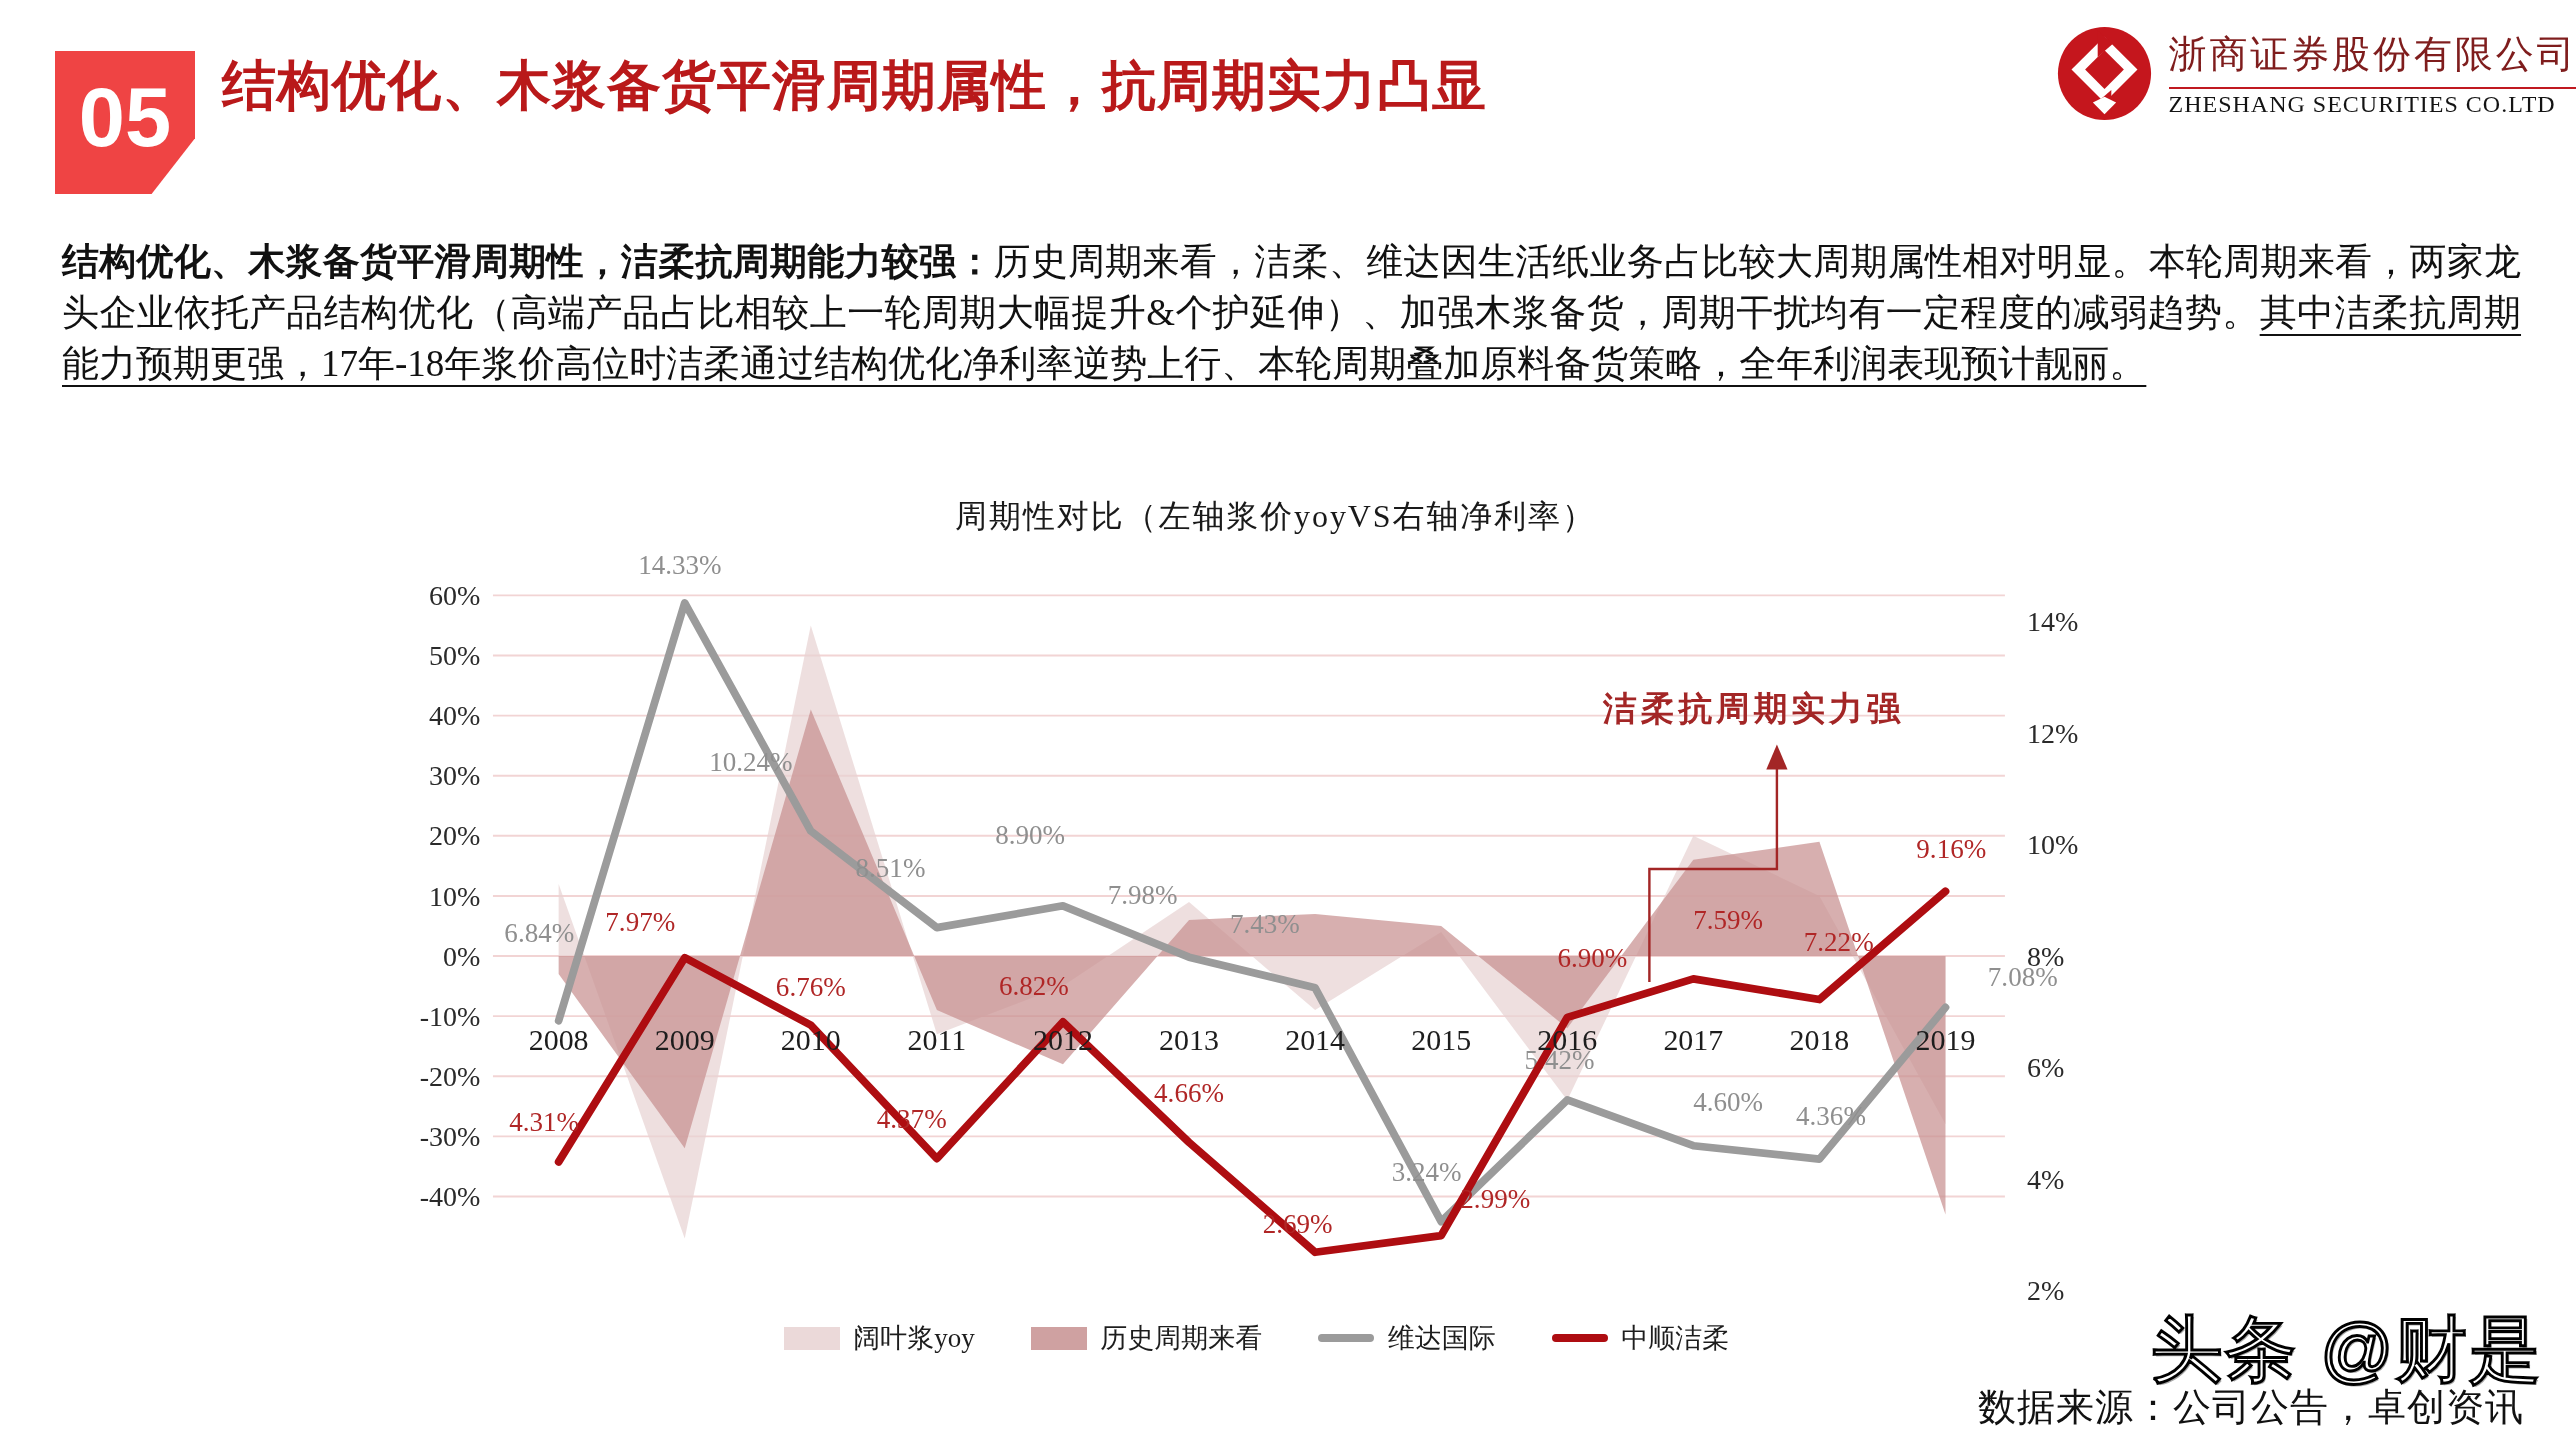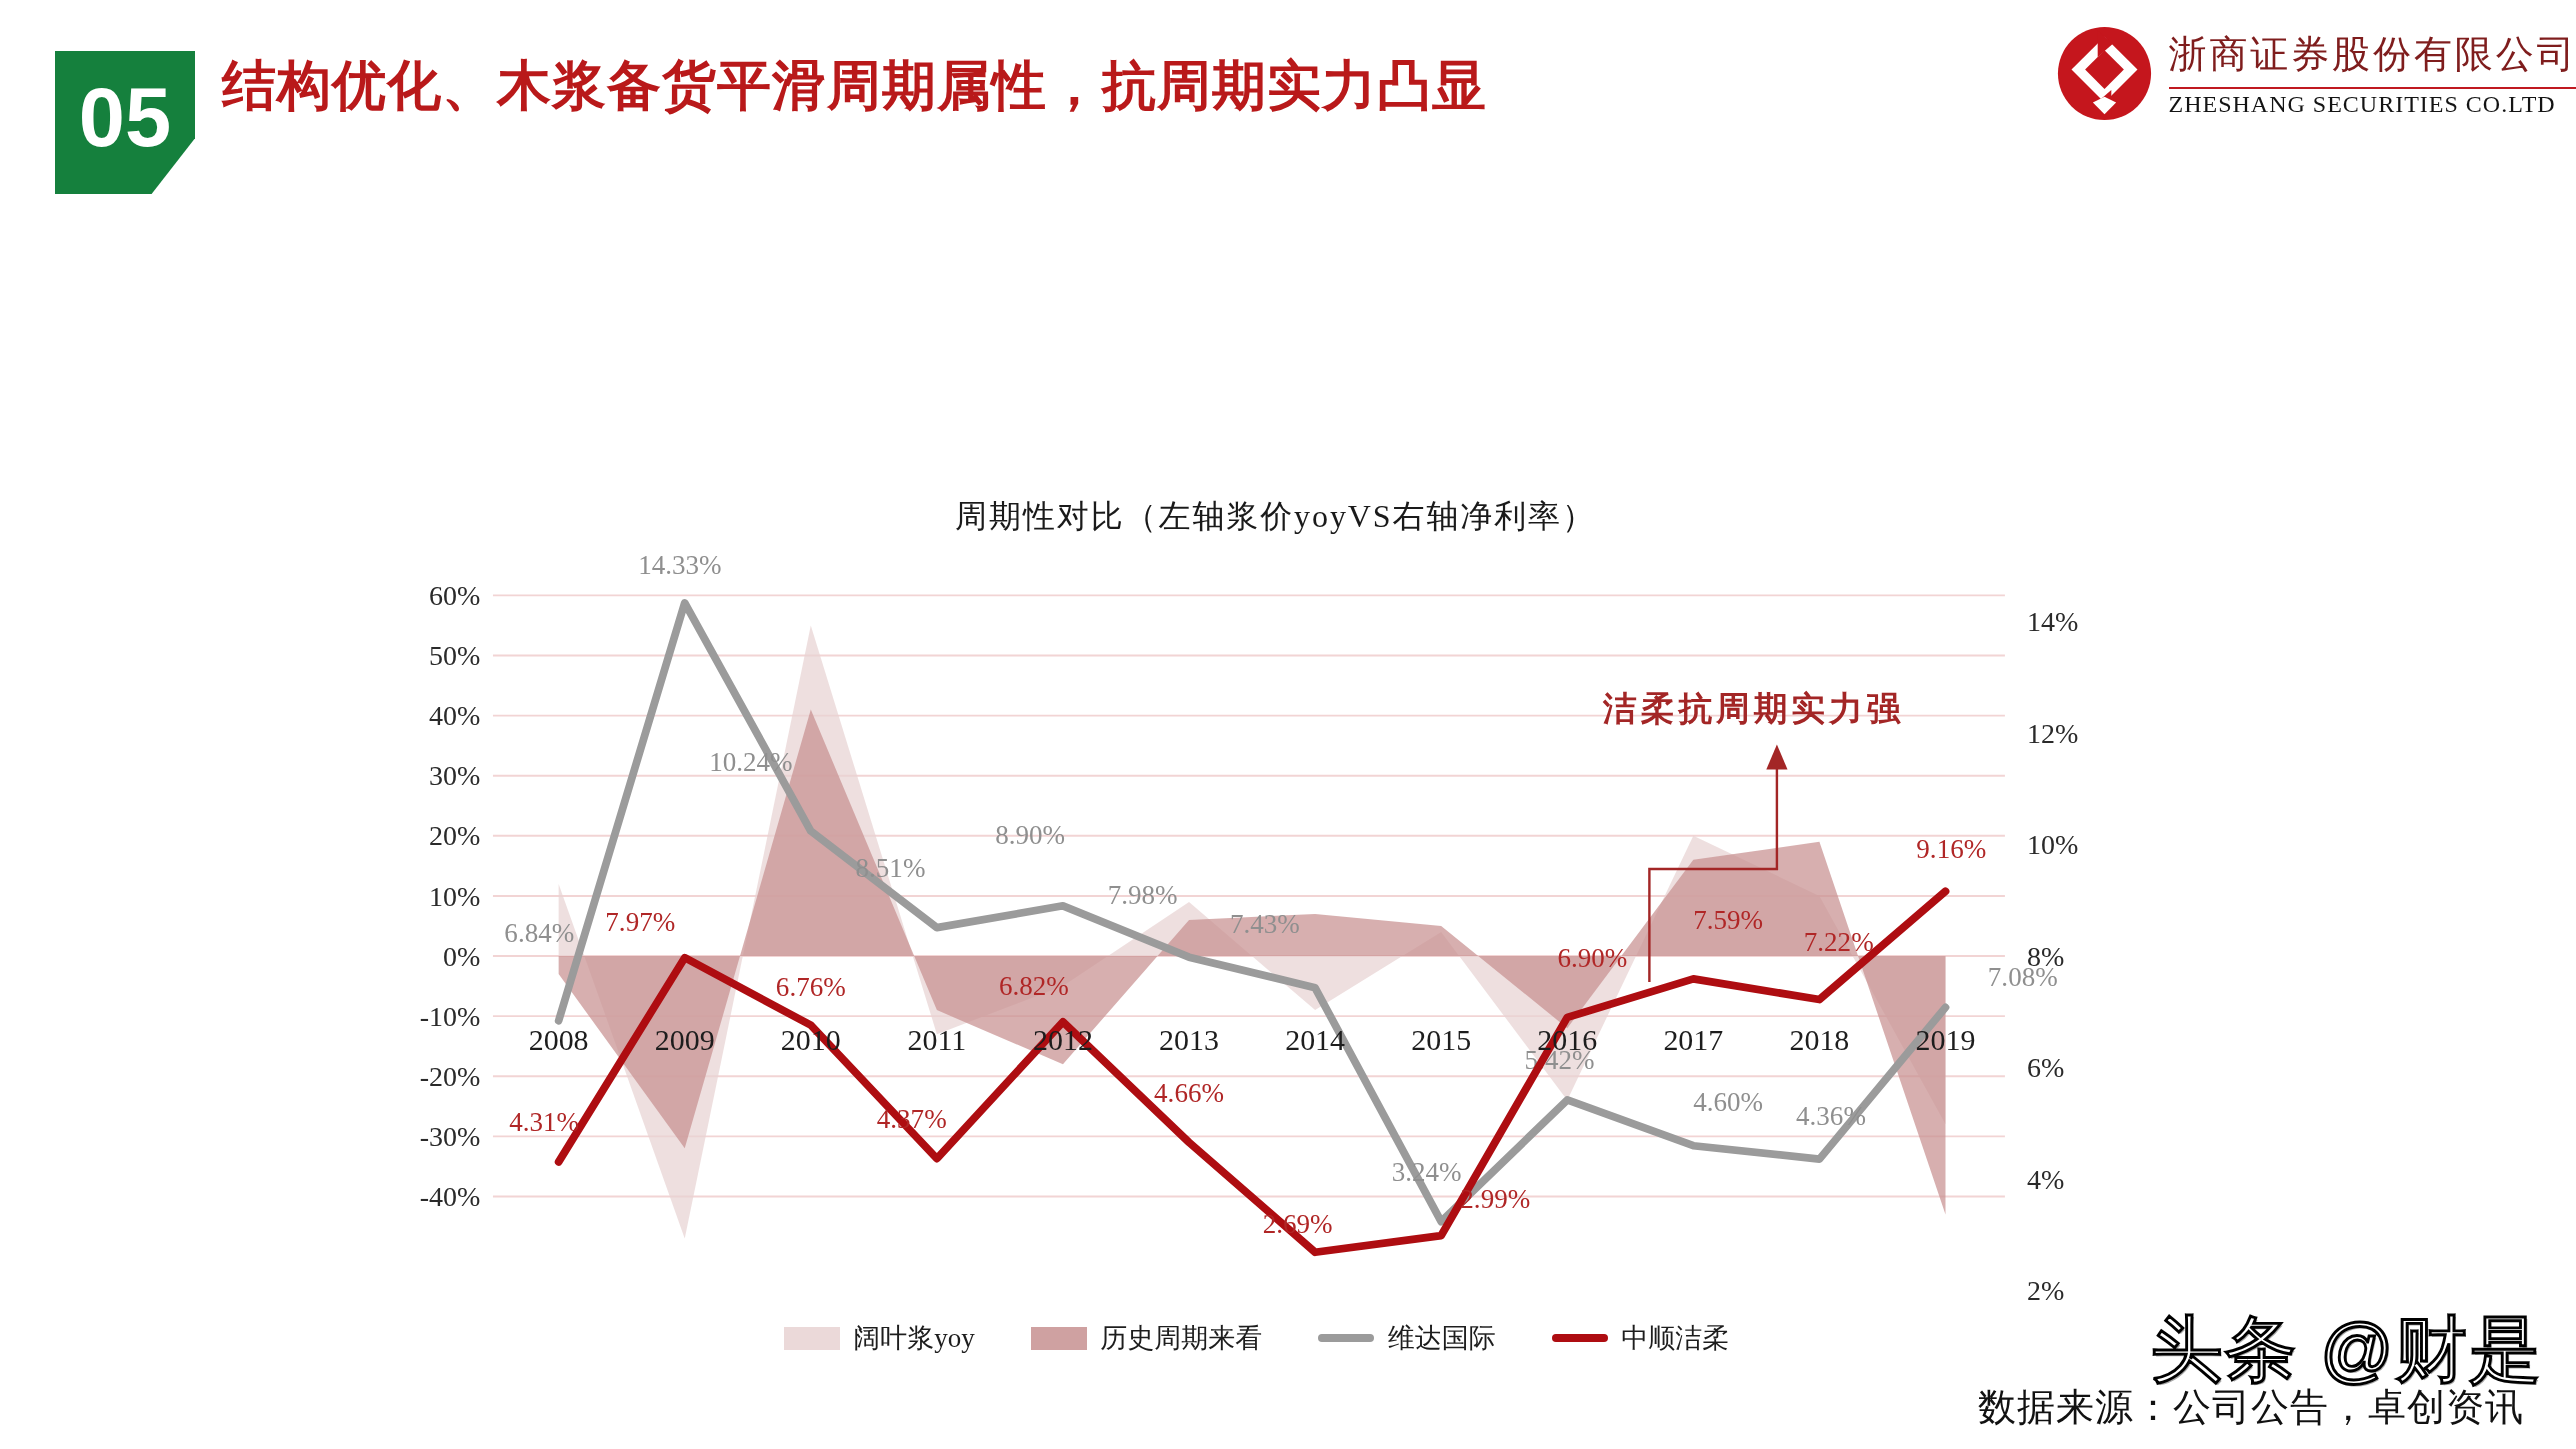--- a/index.html
+++ b/index.html
@@ -2,21 +2,21 @@
 <html><head>
 <meta charset="utf-8">
 <style>
   * { margin:0; padding:0; box-sizing:border-box; }
   html,body { width:2576px; height:1449px; background:#fff; overflow:hidden;
               font-family:"Liberation Serif", serif; }
   #page { position:relative; width:2576px; height:1449px; background:#fff; }
 
   
   .section-box { position:absolute; left:55px; top:51px; width:140px; height:143px;
-      background:#15803d; clip-path:polygon(0 0,100% 0,100% 61%,69% 100%,0 100%);
+      background:#ef4444; clip-path:polygon(0 0,100% 0,100% 61%,69% 100%,0 100%);
       color:#fff; font-family:"Liberation Sans", sans-serif; font-weight:800;
       font-size:83px; text-align:center; line-height:133px; }
   .main-title { position:absolute; left:222px; top:27px; width:1817px; height:116px;
       line-height:116px; font-family:"Liberation Sans", sans-serif; font-weight:800;
       font-size:54px; color:#b9191a; letter-spacing:1px; white-space:nowrap; }
 
   .logo { position:absolute; left:2056px; top:25px; display:flex; align-items:center; gap:15.5px; }
   .logo-text { display:flex; flex-direction:column; }
   .logo-cn { font-size:38px; color:#7f1d1d; letter-spacing:2.9px; white-space:nowrap;
       padding-bottom:6.8px; border-bottom:2.9px solid #c01920; }
@@ -65,20 +65,23 @@
       <path d="M43 6 L59 19 L43 33 Z" fill="#c5161d"></path>
       <path d="M57 94 L41 81 L57 67 Z" fill="#c5161d"></path>
       <path d="M38 80 L50 92 L62 80 L50 74 Z" fill="#ffffff"></path>
     </svg>
     <div class="logo-text">
       <div class="logo-cn">浙商证券股份有限公司</div>
       <div class="logo-en">ZHESHANG SECURITIES CO.LTD</div>
     </div>
   </div>
 
+  <div class="body-text">
+    <span class="lead">结构优化、木浆备货平滑周期性，洁柔抗周期能力较强：</span><span>历史周期来看，洁柔、维达因生活纸业务占比较大周期属性相对明显。本轮周期来看，两家龙头企业依托产品结构优化（高端产品占比相较上一轮周期大幅提升&amp;个护延伸）、加强木浆备货，周期干扰均有一定程度的减弱趋势。</span><span class="ul">其中洁柔抗周期能力预期更强，17年-18年浆价高位时洁柔通过结构优化净利率逆势上行、本轮周期叠加原料备货策略，全年利润表现预计靓丽。</span>
+  </div>
 
   <div class="chart-title">周期性对比（左轴浆价yoyVS右轴净利率）</div>
   <svg id="chart-svg" width="1739" height="783" viewBox="420 570 1800 810">
       <line x1="510" y1="615.698" x2="2075" y2="615.698" stroke="#f2d4d4" stroke-width="2"></line>
       <line x1="510" y1="677.915" x2="2075" y2="677.915" stroke="#f2d4d4" stroke-width="2"></line>
       <line x1="510" y1="740.1320000000001" x2="2075" y2="740.1320000000001" stroke="#f2d4d4" stroke-width="2"></line>
       <line x1="510" y1="802.3489999999999" x2="2075" y2="802.3489999999999" stroke="#f2d4d4" stroke-width="2"></line>
       <line x1="510" y1="864.566" x2="2075" y2="864.566" stroke="#f2d4d4" stroke-width="2"></line>
       <line x1="510" y1="926.783" x2="2075" y2="926.783" stroke="#f2d4d4" stroke-width="2"></line>
       <line x1="510" y1="989" x2="2075" y2="989" stroke="#f2d4d4" stroke-width="2"></line>

